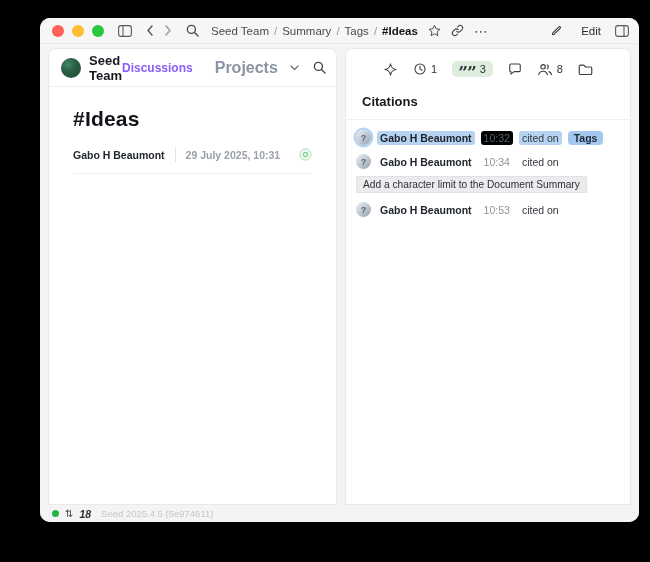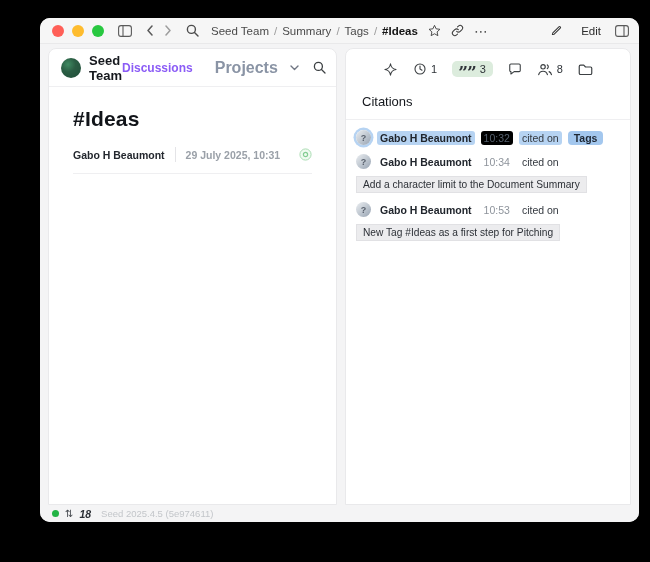--- a/index.html
+++ b/index.html
@@ -42,21 +42,21 @@
   .vdiv{width:1px;height:15px;background:#e4e4e7;margin:0 10px;}
   .author-date{font-size:10.5px;color:#9aa0a8;font-weight:bold;}
   .author-status{margin-left:auto;display:flex;}
   .author-underline{border-bottom:1px solid #efeff1;margin-top:11px;}
   
   .toolbar{height:40px;display:flex;align-items:center;justify-content:center;gap:15px;color:#3c4043;}
   .tool-group{display:flex;align-items:center;gap:4px;font-size:11px;color:#2e3338;}
   .tool-pill{background:#dcecdd;border-radius:5px;padding:2px 7px 2px 6px;display:flex;align-items:center;gap:4px;}
   .quote-glyph{font-family:"DejaVu Serif",serif;font-size:17px;font-weight:700;line-height:8px;
     color:#2f3338;position:relative;top:3px;letter-spacing:-1px;}
-  .citations-title{padding:0 16px;margin-top:5px;font-size:13px;font-weight:400;color:#15181d;}
+  .citations-title{padding:0 16px;margin-top:5px;font-size:13px;font-weight:700;color:#15181d;}
   .cite-divider{border-bottom:1px solid #efeff1;margin-top:10px;}
   .cite-list{padding:10px 10px 0 10px;font-size:10.5px;}
   .cite-row{display:flex;align-items:center;gap:6px;margin-bottom:9px;white-space:nowrap;}
   .qavatar{width:15px;height:15px;border-radius:50%;flex:none;
     background:linear-gradient(135deg,#eceff2 0%,#97a3b2 100%);
     color:#59616d;font-size:9px;font-weight:700;display:flex;align-items:center;justify-content:center;}
   .cite-name{font-weight:700;color:#20252c;padding:1px 3px;border-radius:3px;}
   .cite-time{color:#8d939b;padding:1px 3px;border-radius:3px;}
   .cite-action{color:#33383f;padding:1px 3px;border-radius:3px;}
   .cite-row.hl .qavatar{box-shadow:0 0 0 2.5px #b6d3f2;}
@@ -243,21 +243,21 @@
           </div><div class="cite-row">
             <span class="qavatar">?</span>
             <span class="cite-name">Gabo H Beaumont</span>
             <span class="cite-time">10:34</span>
             <span class="cite-action">cited on</span>
           </div><div class="doc-pill">Add a character limit to the Document Summary</div><div class="cite-row">
             <span class="qavatar">?</span>
             <span class="cite-name">Gabo H Beaumont</span>
             <span class="cite-time">10:53</span>
             <span class="cite-action">cited on</span>
-          </div><div class="doc-pill">New Tag #Ideas as a first step for Pitching</div></div>
+          </div></div>
     </div>
 
   </div>
 
   <div class="statusbar">
     <span class="status-dot"></span>
     <span class="sync-glyph">⇅</span>
     <span class="sync-count">18</span>
     <span class="version">Seed 2025.4.5 (5e974611)</span>
   </div>

